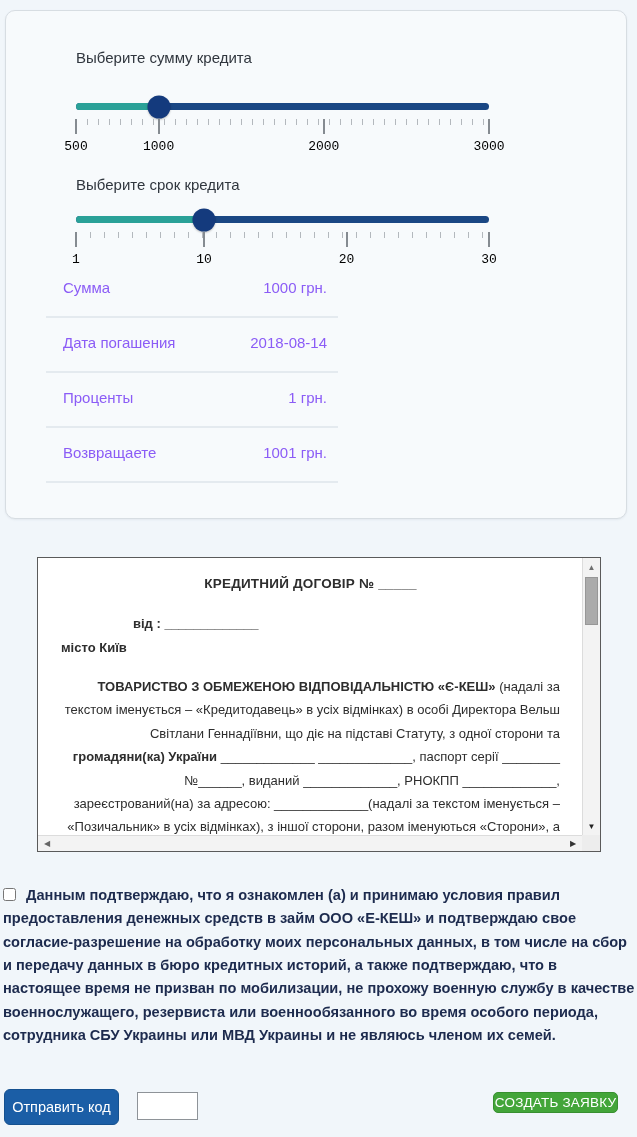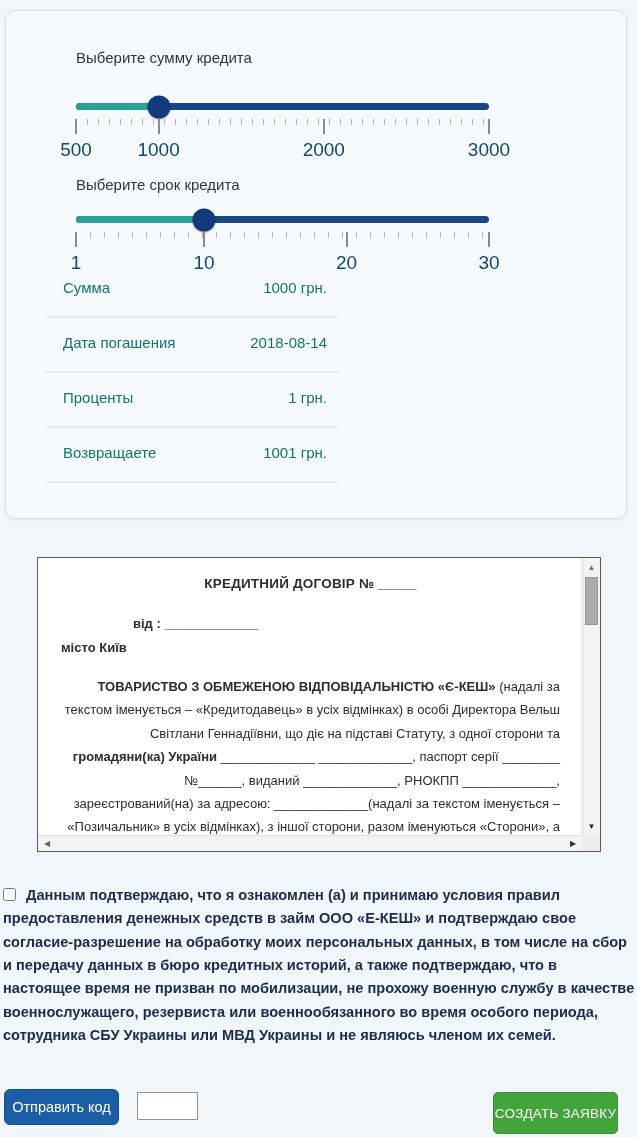--- a/index.html
+++ b/index.html
@@ -41,30 +41,30 @@
   .minor-ticks {
     position:absolute; left:0; right:0; top:0; height:6px;
     background:repeating-linear-gradient(to right,#b3b8bd 0 1px,transparent 1px var(--tickgap,11px));
   }
   .major-tick {
     position:absolute; top:0; width:2px; height:15px; background:#858b91;
     transform:translateX(-50%);
   }
   .tick-label {
     position:absolute; top:20px; transform:translateX(-50%);
-    font-size:19px; color:#0c4a6e; white-space:nowrap;
+    font-size:13px; color:#000000; white-space:nowrap;font-family:Liberation Mono, monospace;
   }
 
   
   .summary { position:absolute; left:40px; top:252px; width:292px; }
   .summary-row {
     display:flex; justify-content:space-between; align-items:baseline;
     padding:16px 11px 20px 17px;
     border-bottom:2px solid #e4eaef;
-    font-size:15px; color:#0f766e;gap:44px;
+    font-size:15px; color:#8b5cf6;gap:44px;
   }
   .s-value { text-align:right; }
 
   
   .contract-box {
     position:absolute; left:37px; top:557px; width:564px; height:295px;
     background:#ffffff; border:1px solid #5a5a5a;
   }
   .contract-content {
     position:absolute; left:0; top:0; right:18px; bottom:17px;
@@ -120,21 +120,21 @@
     position:absolute; left:4px; top:1089px; width:115px; height:36px;
     background:var(--button_blue,#1b5ea6); color:#fff; border:1px solid #15518f;
     border-radius:6px; font-family:inherit; font-size:14.5px; cursor:pointer;
   }
   .code-input {
     position:absolute; left:137px; top:1092px; width:61px; height:28px;
     background:#fff; border:1px solid #8e9398; font-size:14px; padding:0 6px;
     font-family:inherit;
   }
   .btn-green {
-    position:absolute; left:493px; top:1092px; width:125px; height:42px;
+    position:absolute; left:493px; top:1092px; width:125px; height:21px;
     background:var(--button_green,#43a539); color:#fff; border:1px solid #389030;
     border-radius:5px; font-family:inherit; font-size:13.5px; cursor:pointer;
     letter-spacing:.2px;
   }
 </style>
 </head>
 <body>
 
 <div class="calc-card">
 

